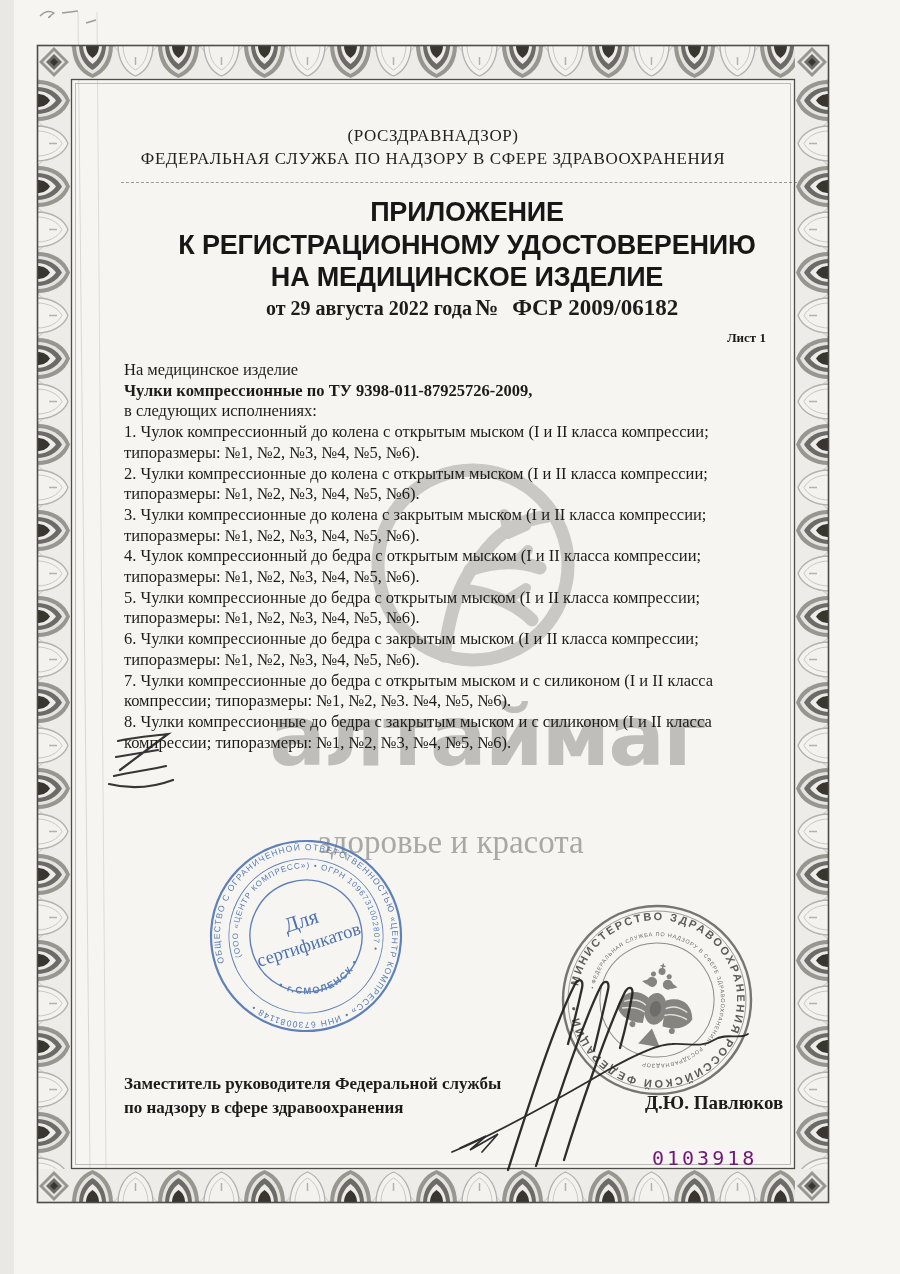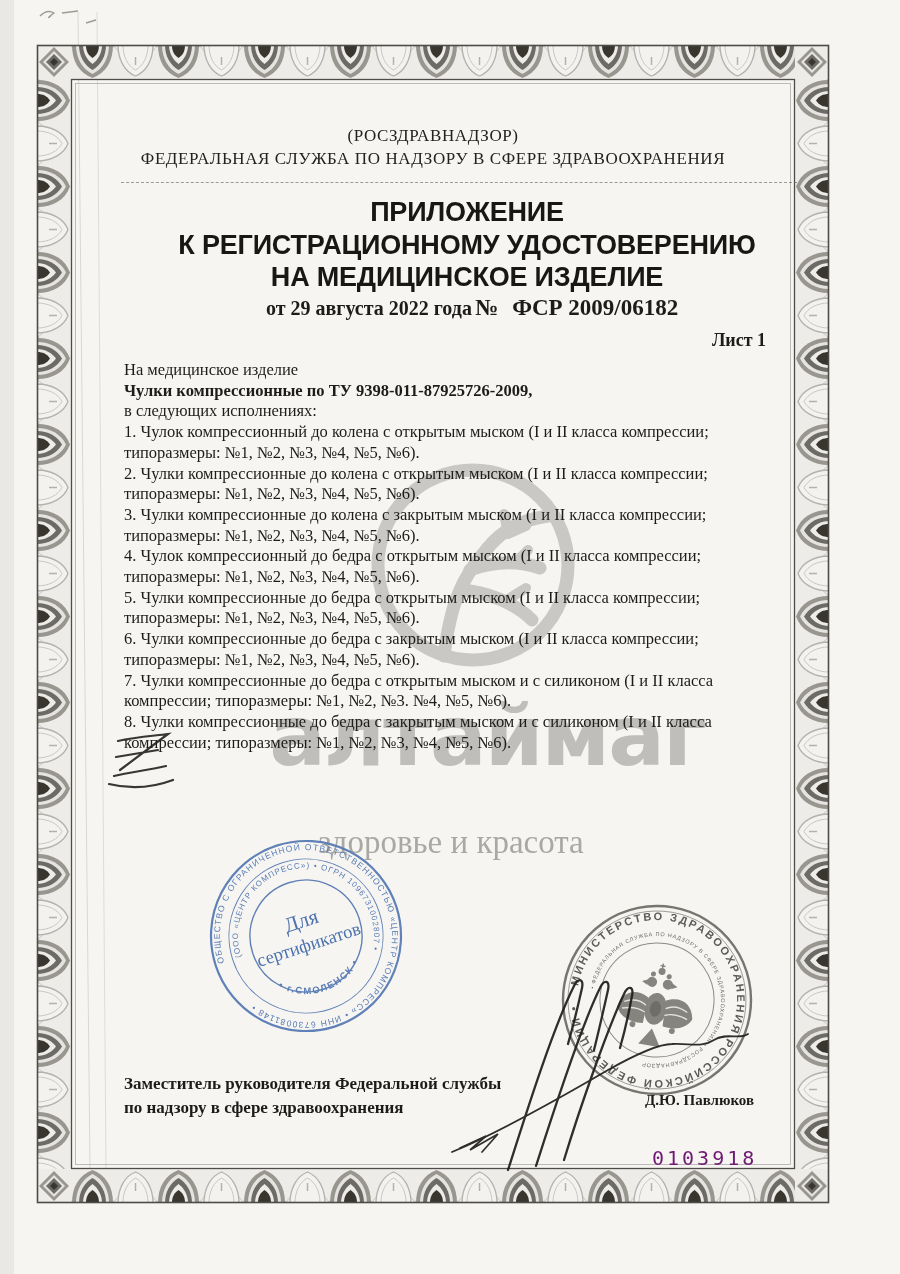--- a/index.html
+++ b/index.html
@@ -18,35 +18,35 @@
   .dotted-rule{left:121px;top:182px;width:676px;height:0;
     border-top:1.5px dashed rgba(80,78,74,.55);}
   
   .doc-title{left:71px;top:196px;width:792px;text-align:center;
     font-family:"Liberation Sans", sans-serif;font-weight:bold;
     font-size:27px;line-height:32.5px;letter-spacing:-.2px;color:#181716;}
   
   .reg-date{left:218px;top:297px;font-weight:bold;font-size:20px;margin-left:48px;}
   .reg-num{left:475px;top:295px;font-weight:bold;font-size:23px;}
   .reg-num .no{margin-right:14px;}
-  .sheet{top:330px;right:134px;font-weight:bold;font-size:18px;}
+  .sheet{top:330px;right:134px;font-weight:bold;font-size:13px;}
   
   .body-text{left:124px;top:360px;width:668px;font-size:16.5px;line-height:20.7px;z-index:3;}
   .body-text p{margin:0;}
   .bold{font-weight:bold;}
   
   .wm{z-index:1;}
   .wm-word{left:487px;top:694px;transform:translateX(-50%);
     font-family:"DejaVu Sans", sans-serif;font-weight:bold;
     font-size:84px;line-height:84px;letter-spacing:-2px;color:#bfbebb;white-space:nowrap;text-align:center;}
   .wm-tagline{left:451px;top:824px;transform:translateX(-50%);
     font-family:Liberation Serif, serif;font-size:33px;color:#a9a8a5;white-space:nowrap;}
   
   .position{left:124px;top:1072px;font-weight:bold;font-size:17px;line-height:24px;z-index:6;}
-  .sign-name{left:645px;top:1092px;font-weight:bold;font-size:15px;z-index:6;}
+  .sign-name{left:645px;top:1092px;font-weight:bold;font-size:19px;z-index:6;}
   .serial{left:652px;top:1146px;font-family:"DejaVu Sans Mono", monospace;
     font-size:20px;letter-spacing:3px;color:#701a75;z-index:6;}
   svg{display:block;}
   .z2{z-index:2;} .z4{z-index:4;} .z5{z-index:5;}
 </style>
 </head>
 <body>
 
 <div class="abs edge-shade"></div>
 

